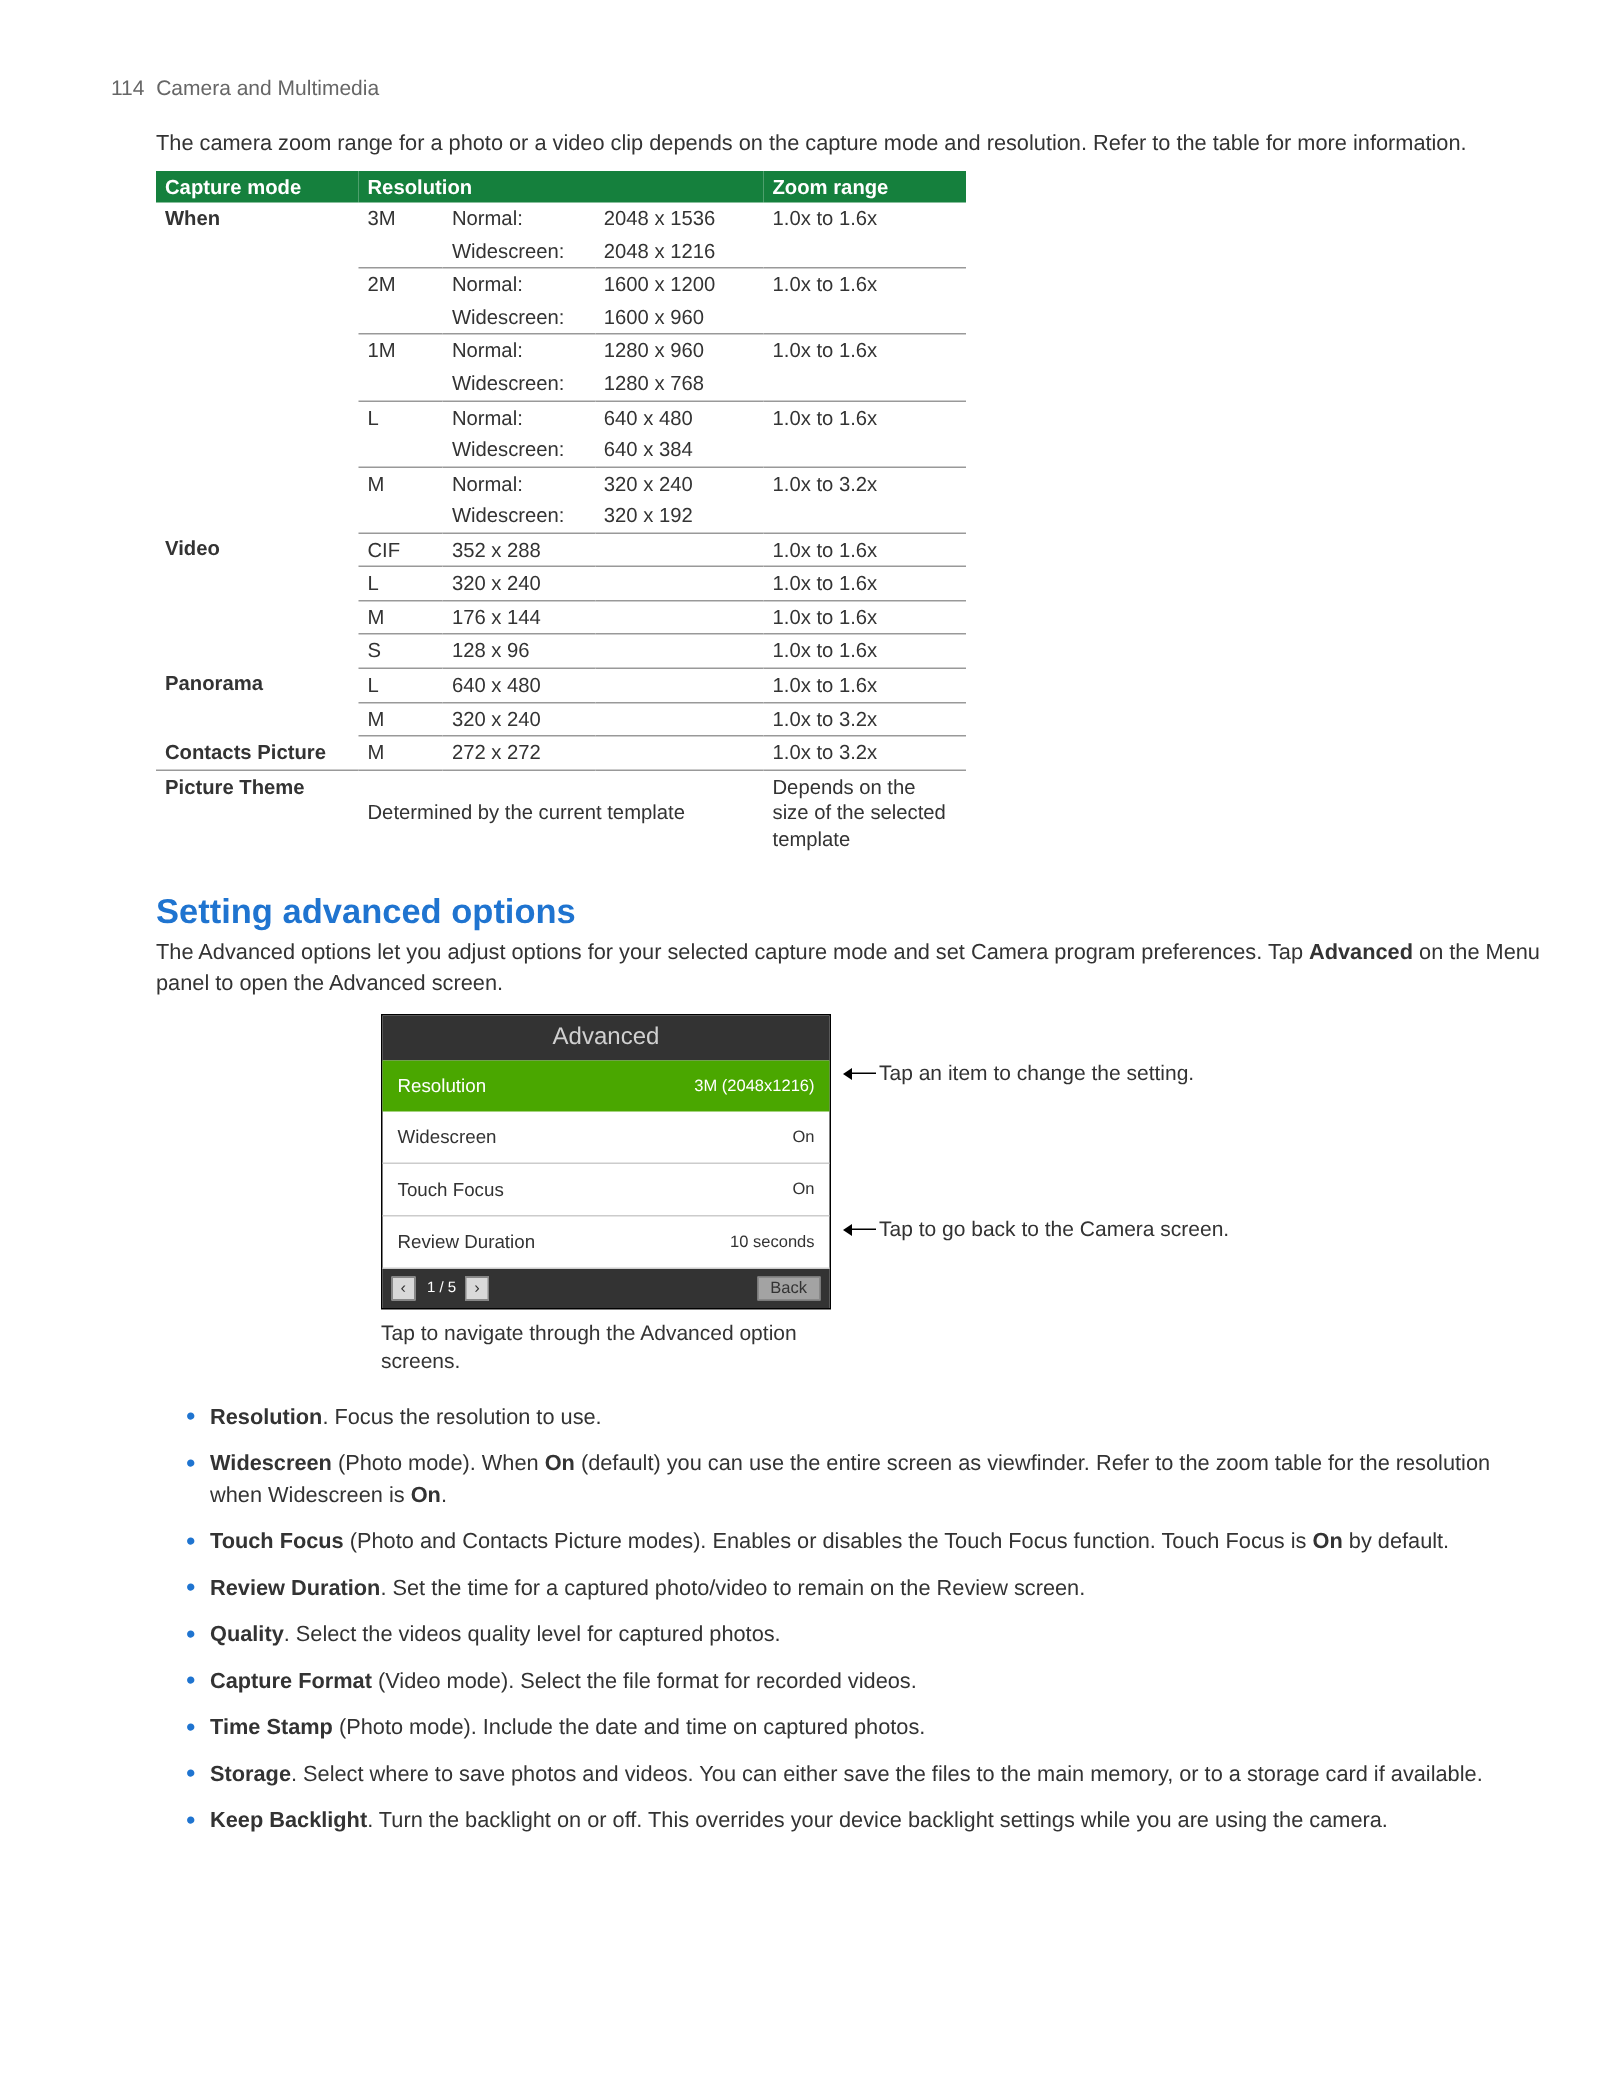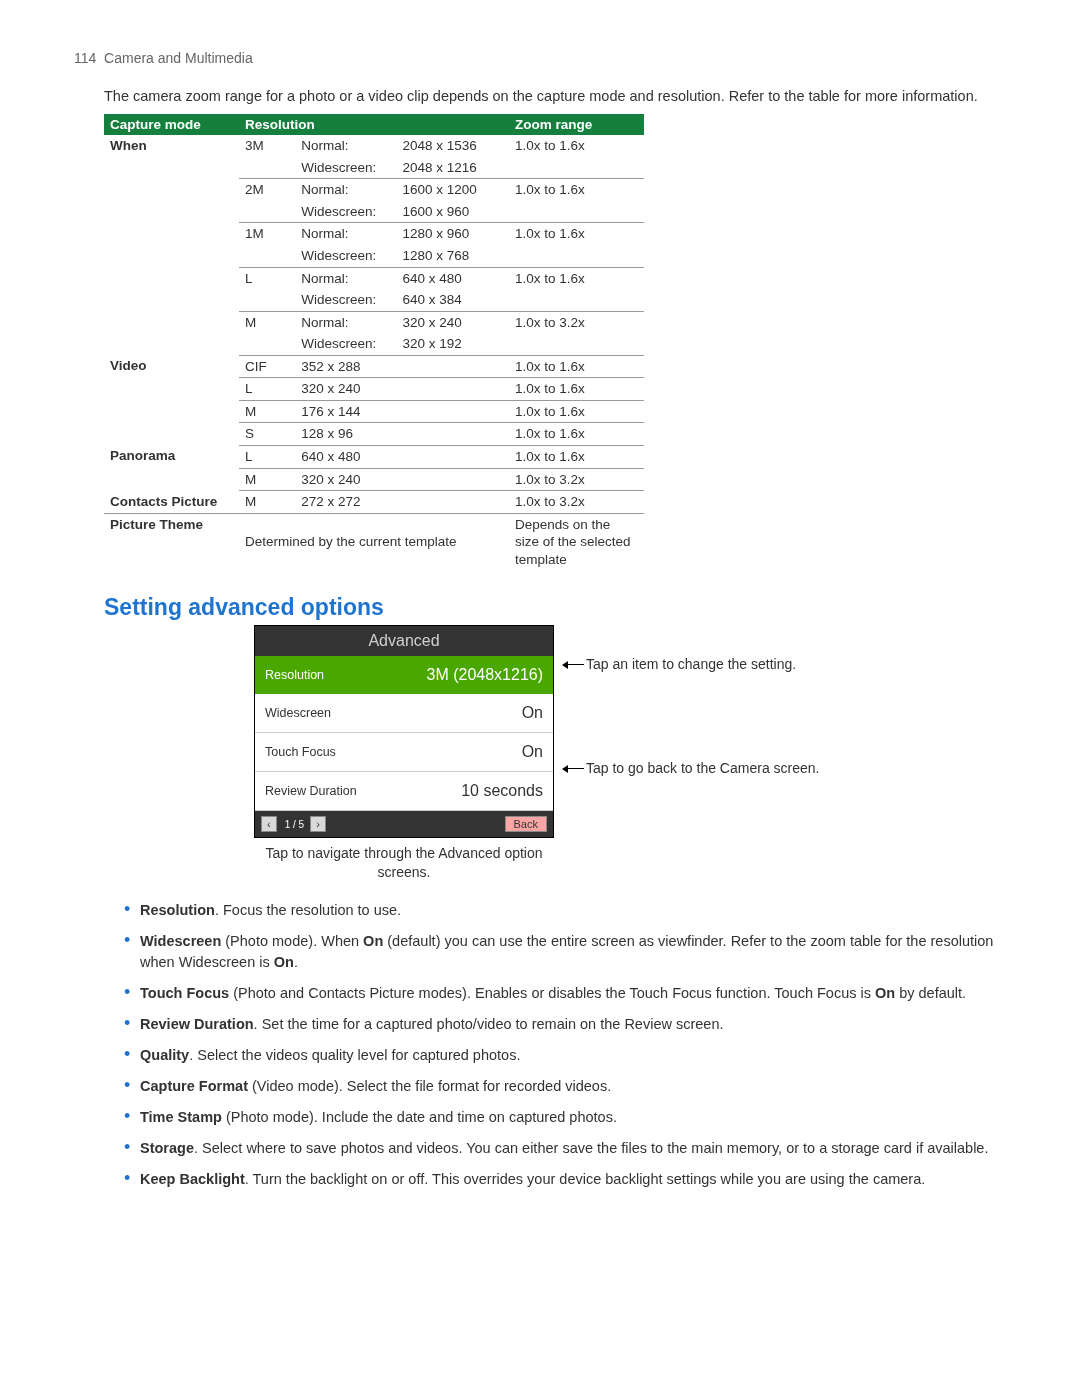--- a/index.html
+++ b/index.html
@@ -86,41 +86,41 @@
     align-items: center;
     padding: 10px 10px;
     border-bottom: 1px solid #ccc;
     font-size: 12.5px;
   }
   .phone-row.highlight {
     background: #4aa700;
     color: #fff;
     border-bottom: none;
   }
-  .phone-row .val { font-size: 16px; }
+  .phone-row .val { font-size: 11px; }
   .phone-footer {
     display: flex;
     justify-content: space-between;
     align-items: center;
     background: #333;
     padding: 5px 6px;
   }
   .nav-group { display: flex; align-items: center; }
   .nav-btn {
     background: #d9d9d9;
     border: 1px solid #888;
     color: #333;
     padding: 0 5px;
     font-size: 11px;
     line-height: 14px;
     margin-right: 2px;
   }
   .nav-text { color: #fff; font-size: 10px; margin: 0 6px; }
   .back-btn {
-    background: #fca5a5;
+    background: #a3a3a3;
     border: 1px solid #888;
     padding: 1px 8px;
     font-size: 11px;
   }
   .callouts-right {
     margin-left: 32px;
     font-size: 14px;
     line-height: 1.35;
   }
   .callouts-right .c1 { margin-top: 30px; margin-bottom: 85px; position: relative; }
@@ -144,21 +144,20 @@
     border-right: 6px solid #000;
     border-top: 4px solid transparent;
     border-bottom: 4px solid transparent;
   }
   .caption-below {
     margin-left: 180px;
     margin-top: 6px;
     font-size: 14px;
     line-height: 1.35;
     width: 300px;
-    text-align: center;
   }
   ul.options {
     margin: 18px 0 0 50px;
     padding: 0;
     list-style: none;
   }
   ul.options li {
     position: relative;
     padding-left: 16px;
     margin-bottom: 10px;
@@ -293,20 +292,23 @@
 
     <tr>
       <td class="mode-col noborder">Picture Theme</td>
       <td colspan="3" class="noborder" style="text-align:left;vertical-align:middle;">Determined by the current template</td>
       <td class="zoom-col noborder">Depends on the size of the selected template</td>
     </tr>
   </tbody>
     </table>
 
   <h2 class="section">Setting advanced options</h2>
+  <div class="para">
+    <span>The Advanced options let you adjust options for your selected capture mode and set Camera program preferences. Tap </span><b>Advanced</b><span> on the Menu panel to open the Advanced screen.</span>
+  </div>
 
   <div class="screenshot-wrap">
     <div class="phone-ui">
       <div class="phone-title">Advanced</div>
       <div class="phone-row highlight">
         <span>Resolution</span>
         <span class="val">3M (2048x1216)</span>
       </div>
       <div class="phone-row">
         <span>Widescreen</span>

